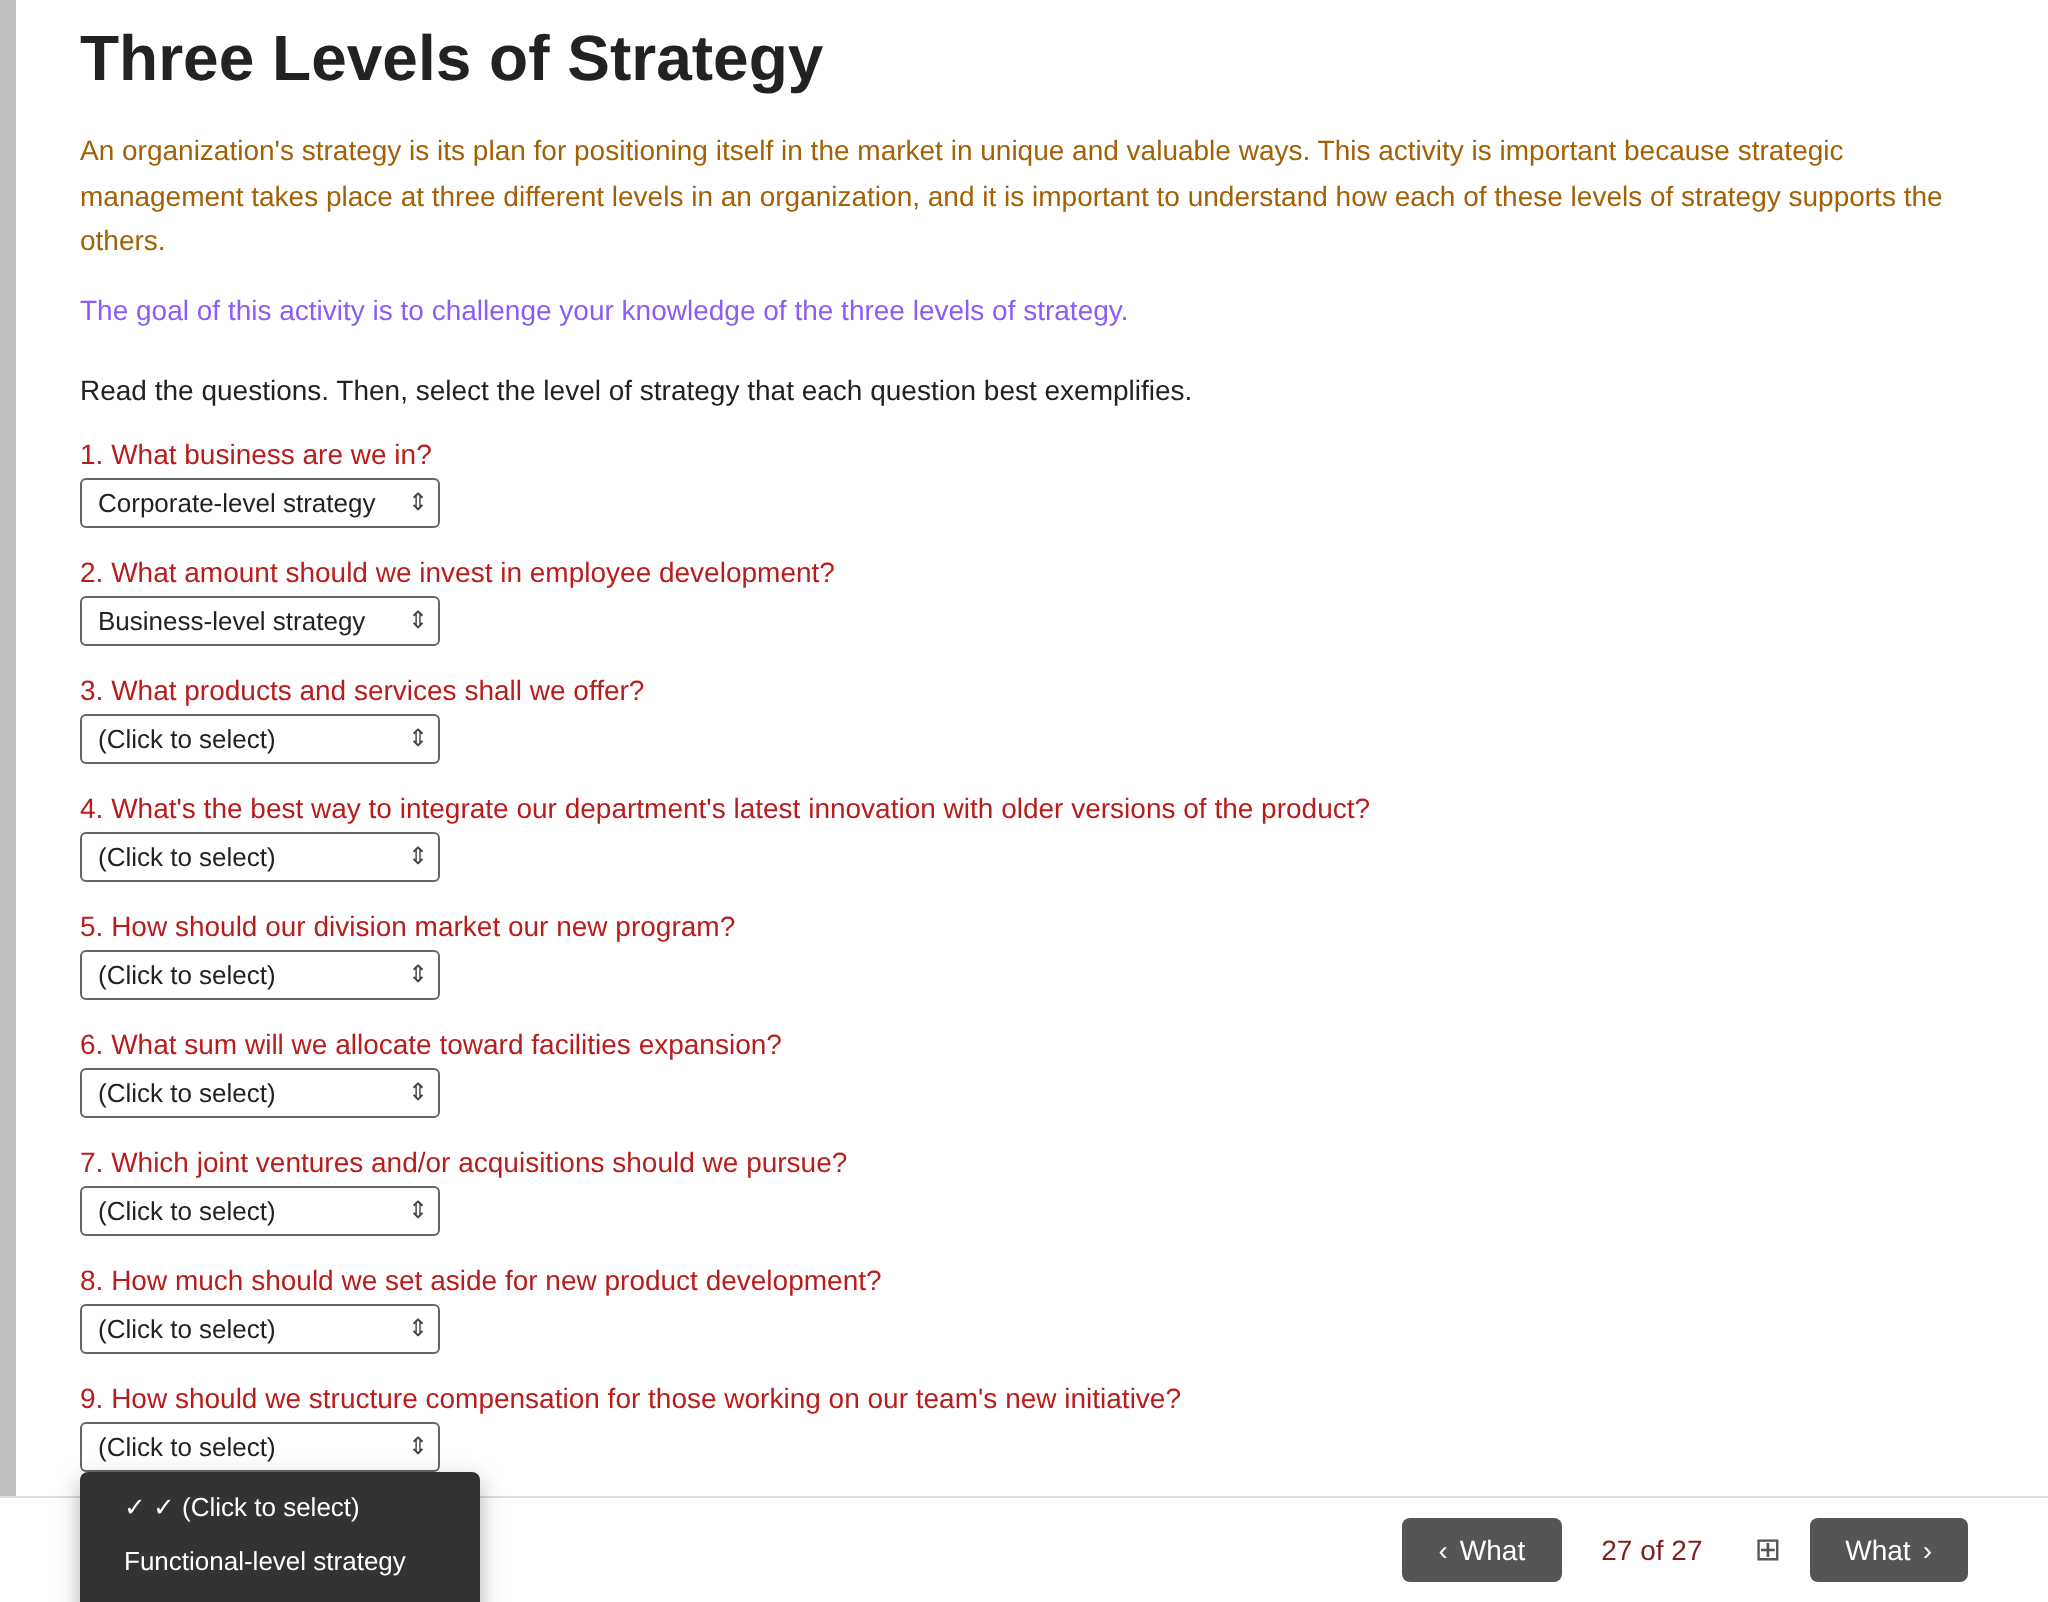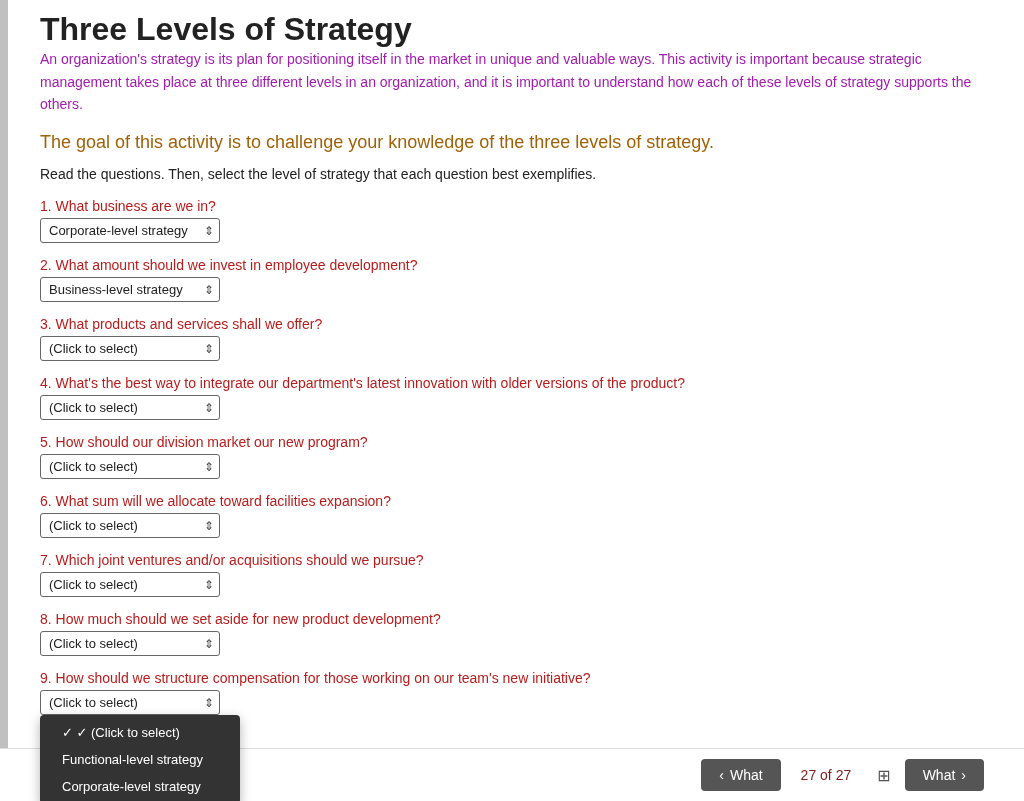--- a/index.html
+++ b/index.html
@@ -17,33 +17,34 @@
       margin: 0 auto;
       min-height: 801px;
       position: relative;
       padding: 10px 40px 80px 40px;
       overflow: hidden;
     }
     .page-title {
       font-size: 32px;
       font-weight: bold;
       color: #222;
+      margin-bottom: 16px;
       line-height: 1.2;
     }
     .intro-text {
       font-size: 14px;
-      color: #a21caf;
+      color: #a16207;
       line-height: 1.6;
       margin-bottom: 12px;
     }
     .goal-text {
-      font-size: 18px;
-      color: #a16207;
+      font-size: 14px;
+      color: #8b5cf6;
       line-height: 1.6;
-      margin-bottom: 10px;
+      margin-bottom: 21px;
     }
     .instruction-text {
       font-size: 14px;
       color: #222;
       margin-bottom: 16px;
     }
     .question-block {
       margin-bottom: 14px;
     }
     .question-text {

